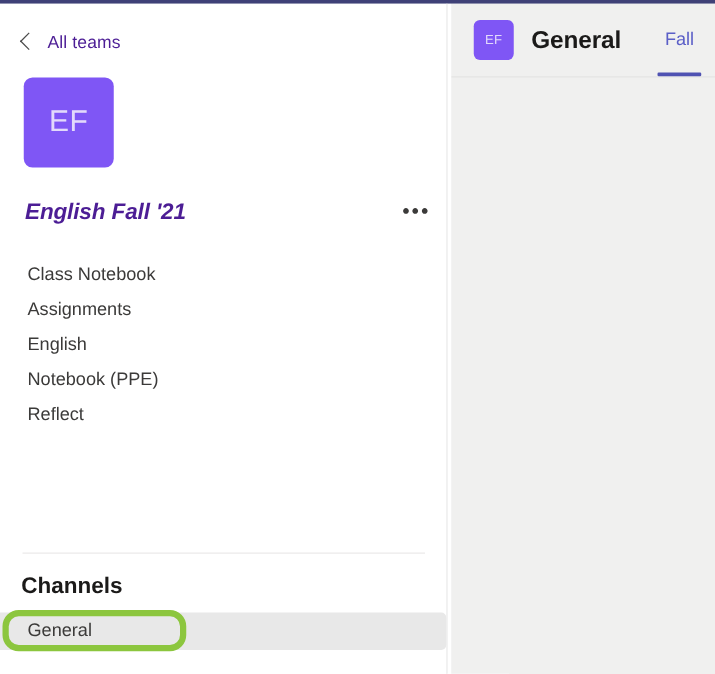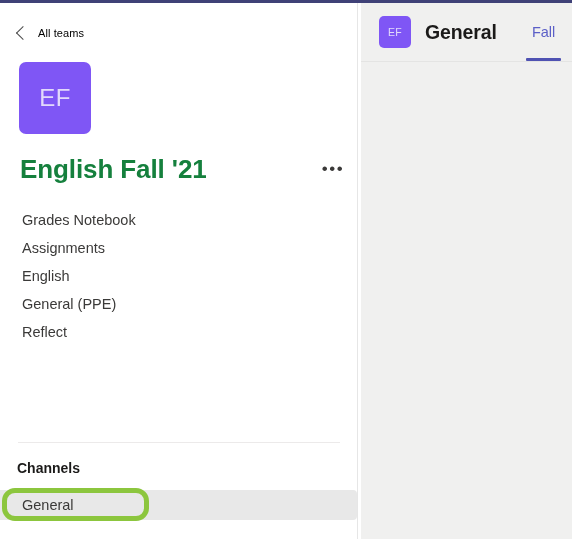--- a/index.html
+++ b/index.html
@@ -64,22 +64,22 @@
   #back-to-all-teams .chev {
     display: inline-block;
     width: 9px;
     height: 9px;
     border-left: 1.4px solid #4a4a4a;
     border-bottom: 1.4px solid #4a4a4a;
     transform: rotate(45deg);
     margin-left: 4px;
   }
   #back-to-all-teams .lbl {
-    font-size: 11px;
-    color: #000000;
+    font-size: 14px;
+    color: #4c1d95;
     line-height: 1;
     letter-spacing: .1px;
   }
 
   
   #team-avatar-large {
     position: absolute;
     left: 19px;
     top: 59px;
     width: 72px;
@@ -94,25 +94,26 @@
     font-size: 24px;
     color: #e2d9fb;
     letter-spacing: .5px;
   }
 
   
   #team-name {
     position: absolute;
     left: 20px;
     top: 154px;
-    font-size: 26px;
+    font-size: 18px;
     font-weight: bold;
-    color: #15803d;
+    color: #4c1d95;
     letter-spacing: -0.1px;
     line-height: 24px;
+    font-style: italic;
   }
   #team-more-options {
     position: absolute;
     left: 321px;
     top: 154px;
     width: 24px;
     height: 24px;
     display: flex;
     align-items: center;
     justify-content: center;
@@ -151,21 +152,21 @@
     width: 322px;
     height: 1px;
     background: #eceaea;
   }
 
   
   #channels-heading {
     position: absolute;
     left: 17px;
     top: 456px;
-    font-size: 14px;
+    font-size: 18px;
     font-weight: bold;
     color: #1b1a19;
     line-height: 18px;
   }
 
   
   #channel-list {
     position: absolute;
     left: 0;
     top: 487px;
@@ -294,30 +295,30 @@
     </div>
 
     <div id="team-name">English Fall '21</div>
 
     <div id="team-more-options">
       <span>•••</span>
     </div>
 
     <div id="team-apps-list">
       <div class="app-row">
-        <span class="lbl">Grades Notebook</span>
+        <span class="lbl">Class Notebook</span>
       </div>
       <div class="app-row">
         <span class="lbl">Assignments</span>
       </div>
       <div class="app-row">
         <span class="lbl">English</span>
       </div>
       <div class="app-row">
-        <span class="lbl">General (PPE)</span>
+        <span class="lbl">Notebook (PPE)</span>
       </div>
       <div class="app-row">
         <span class="lbl">Reflect</span>
       </div>
     </div>
 
     <div id="sidebar-separator"></div>
 
     <div id="channels-heading">Channels</div>
 

